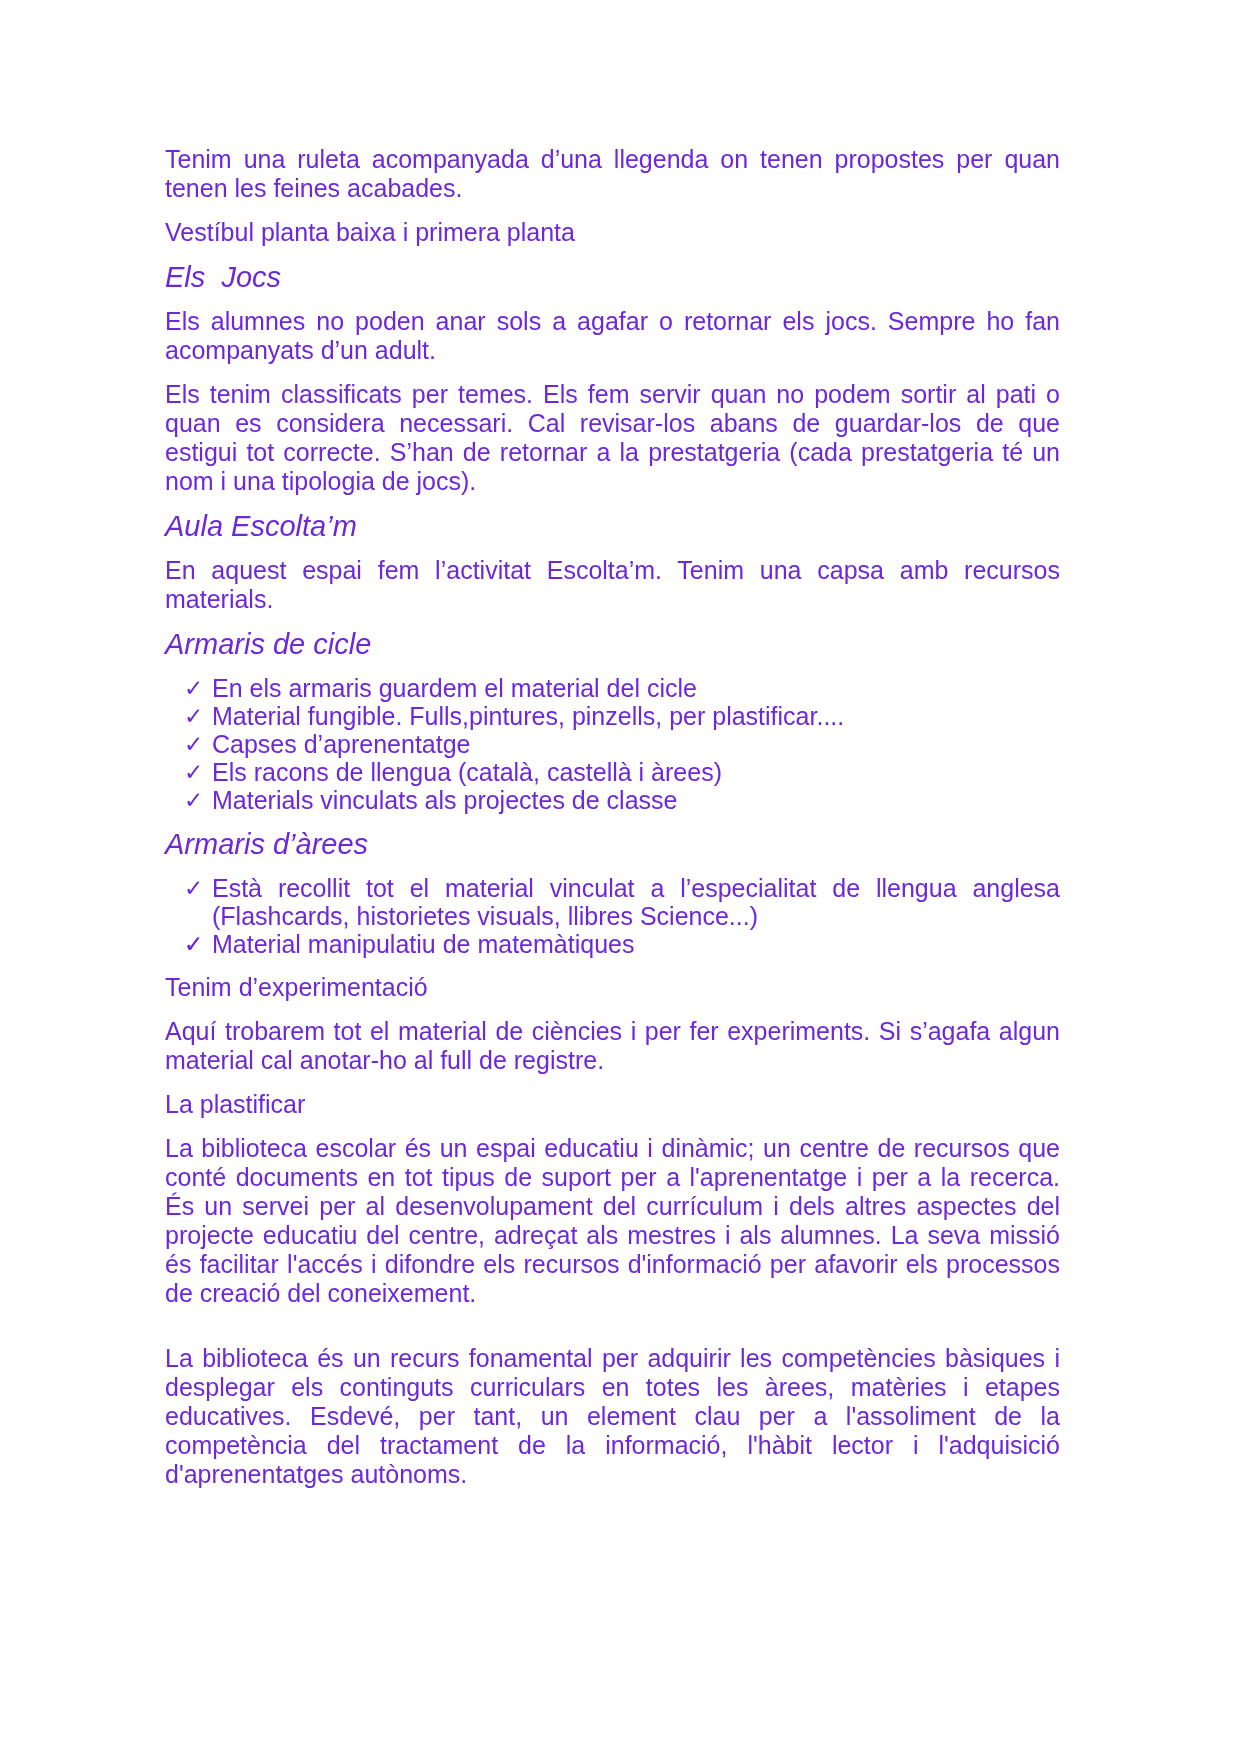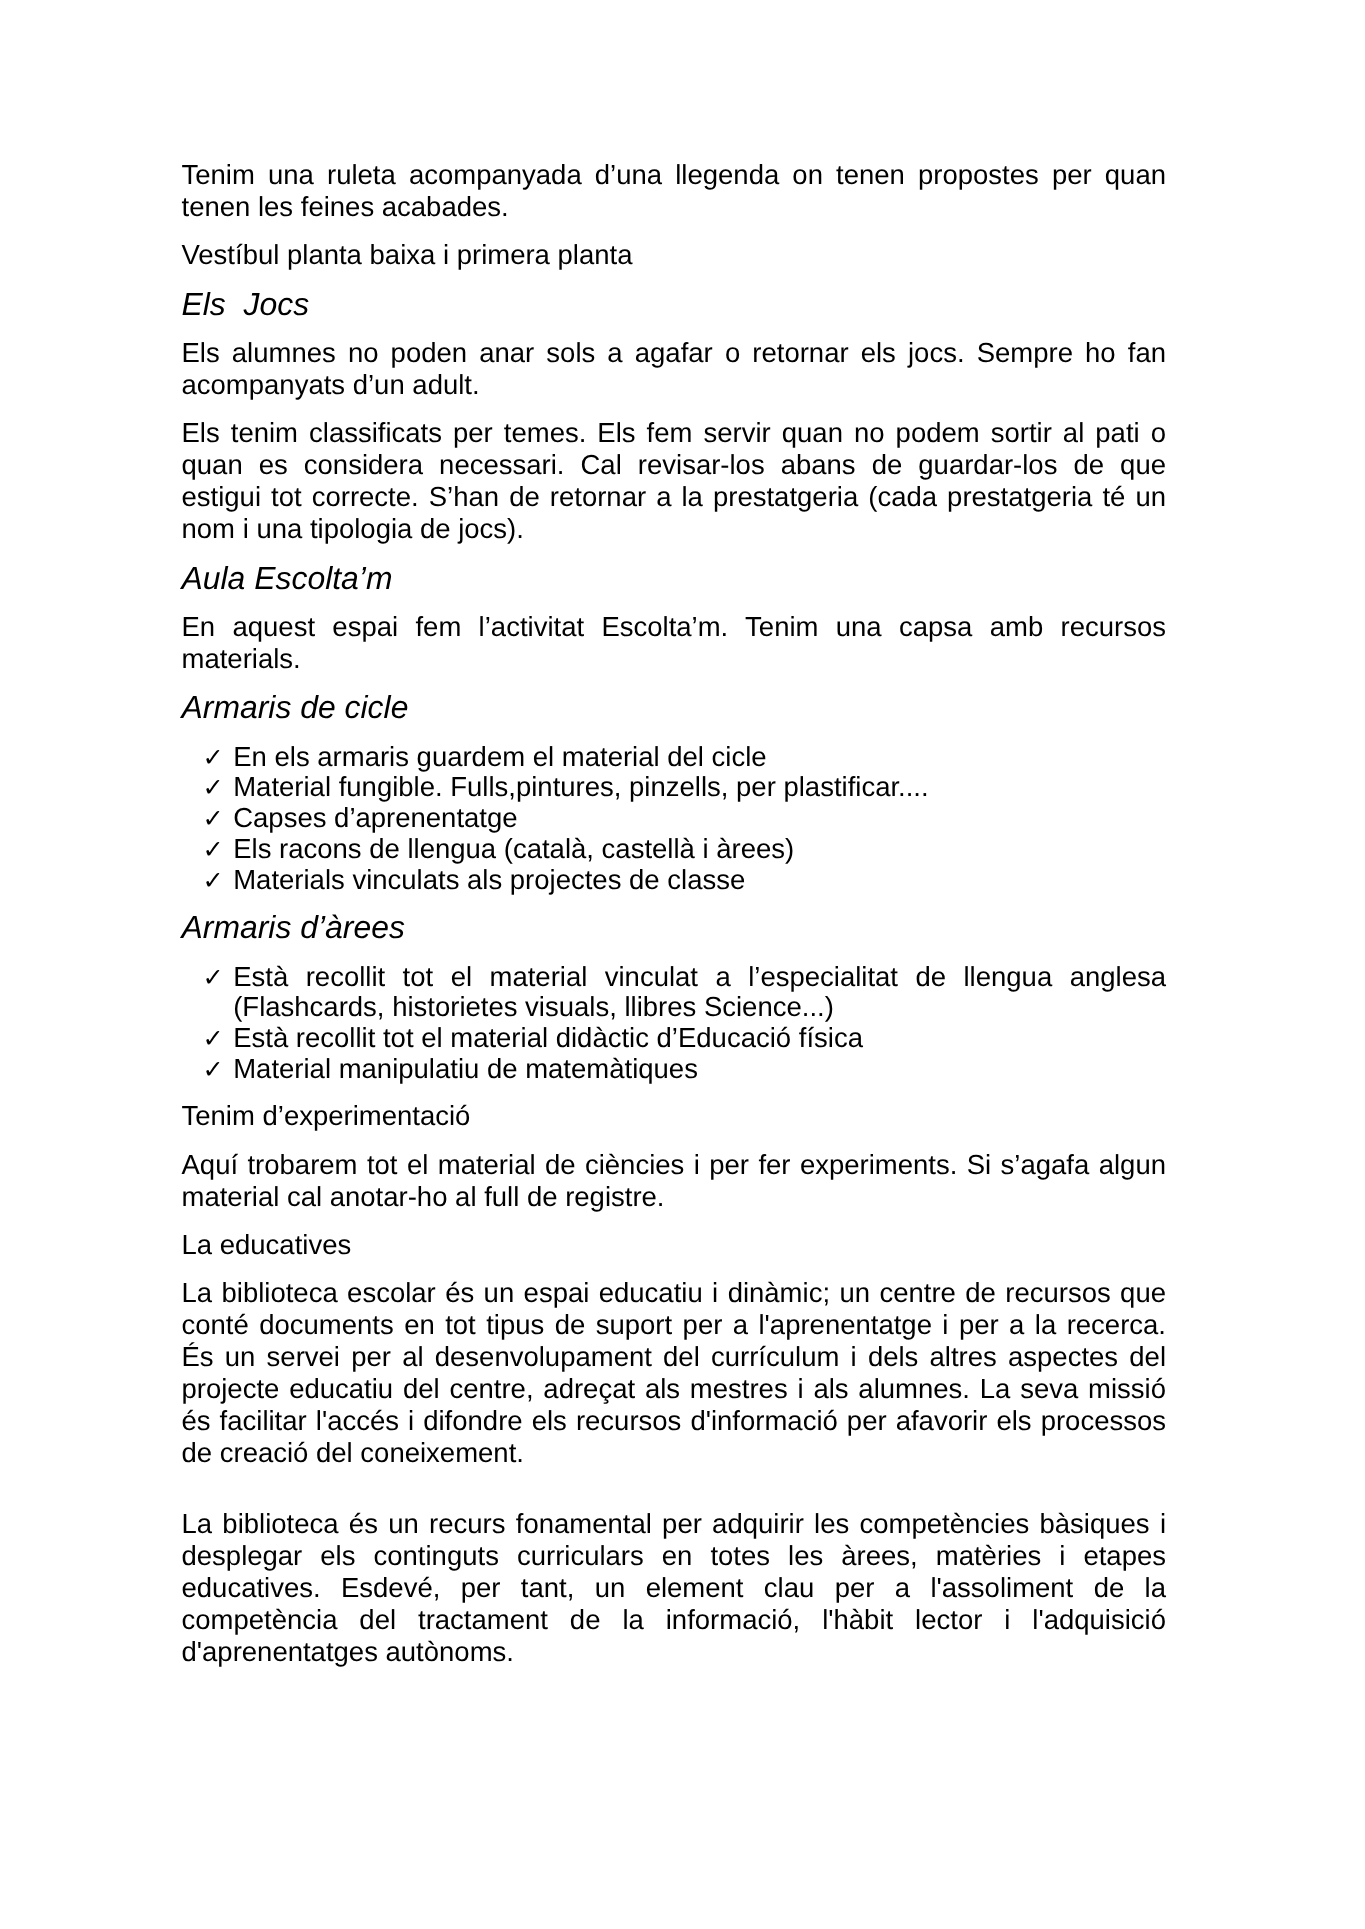--- a/index.html
+++ b/index.html
@@ -7,21 +7,21 @@
     margin: 0;
     padding: 0;
     background: #ffffff;
   }
   .page {
     position: relative;
     width: 1241px;
     height: 1754px;
     box-sizing: border-box;
     background: #ffffff;
-    color: #000000;
+    color: #6d28d9;
     font-family: "Liberation Sans", "DejaVu Sans", sans-serif;
     padding: 145px 181px 0 165px;
     overflow: hidden;
   }
   .body-p {
     font-size: 25px;
     line-height: 29px;
     text-align: justify;
     margin: 0 0 15px 0;
   }
@@ -106,31 +106,30 @@
 
   <p class="subheading">Armaris d’àrees</p>
 
   <ul class="checklist">
     <li>
       <span class="check">✓</span>
       <span>Està recollit tot el material vinculat a l’especialitat de llengua anglesa (Flashcards, historietes visuals, llibres Science...)</span>
     </li>
     <li>
       <span class="check">✓</span>
-      <span>Està recollit tot el material didàctic d’Educació física</span>
     </li>
     <li>
       <span class="check">✓</span>
       <span>Material manipulatiu de matemàtiques</span>
     </li>
   </ul>
 
   <h2 class="heading">Tenim d’experimentació</h2>
 
   <p class="body-p">Aquí trobarem tot el material de ciències i per fer experiments. Si s’agafa algun material cal anotar-ho al full de registre.</p>
 
-  <h2 class="heading">La educatives</h2>
+  <h2 class="heading">La plastificar</h2>
 
   <p class="body-p gap-md">La biblioteca escolar és un espai educatiu i dinàmic; un centre de recursos que conté documents en tot tipus de suport per a l'aprenentatge i per a la recerca. És un servei per al desenvolupament del currículum i dels altres aspectes del projecte educatiu del centre, adreçat als mestres i als alumnes. La seva missió és facilitar l'accés i difondre els recursos d'informació per afavorir els processos de creació del coneixement.</p>
 
   <p class="body-p gap-xl">La biblioteca és un recurs fonamental per adquirir les competències bàsiques i desplegar els continguts curriculars en totes les àrees, matèries i etapes educatives. Esdevé, per tant, un element clau per a l'assoliment de la competència del tractament de la informació, l'hàbit lector i l'adquisició d'aprenentatges autònoms.</p>
 
 </div>
 
 </body></html>

